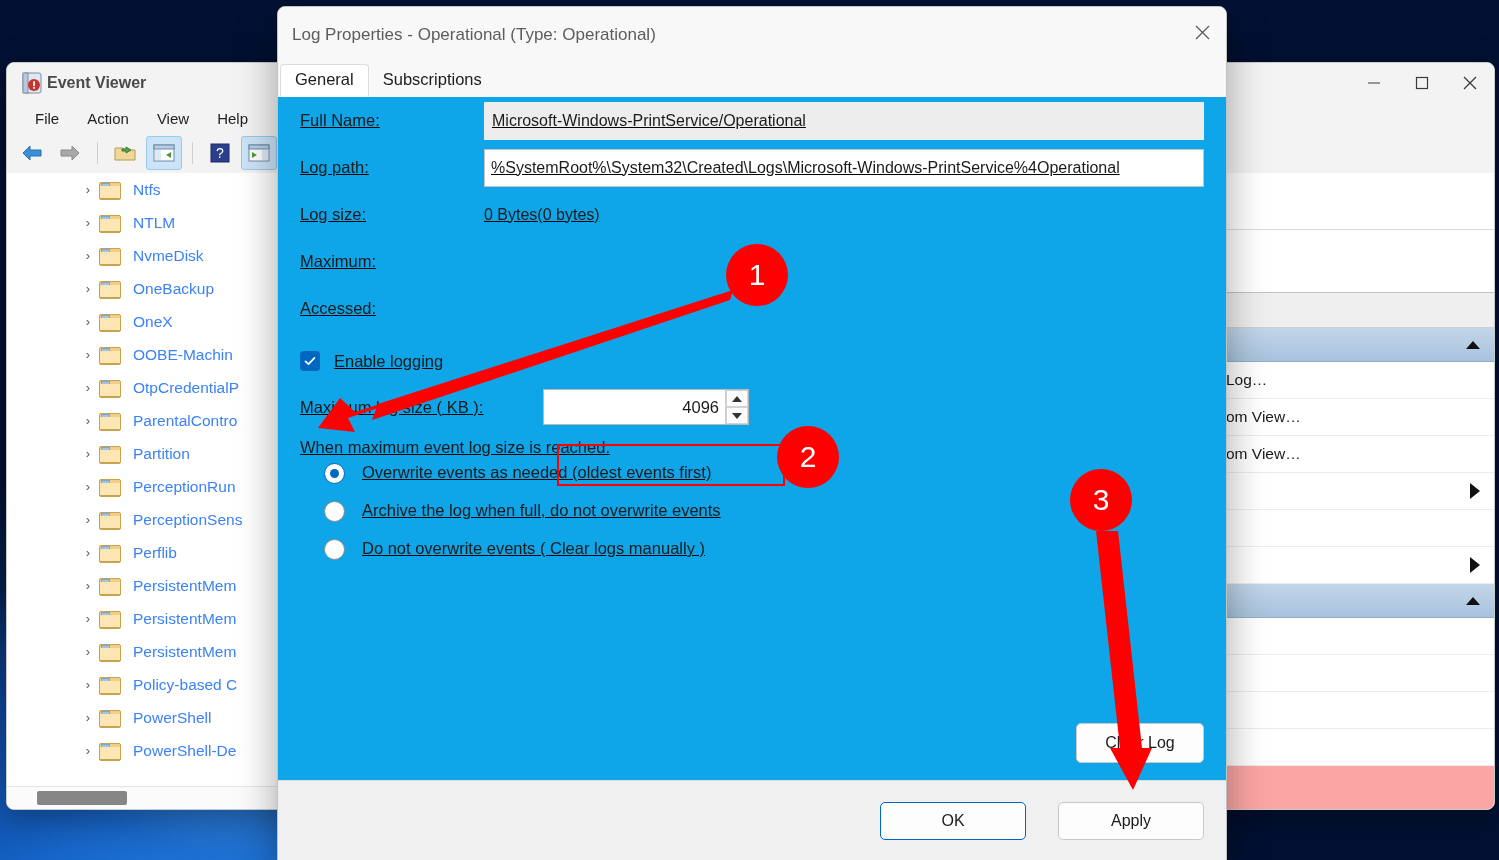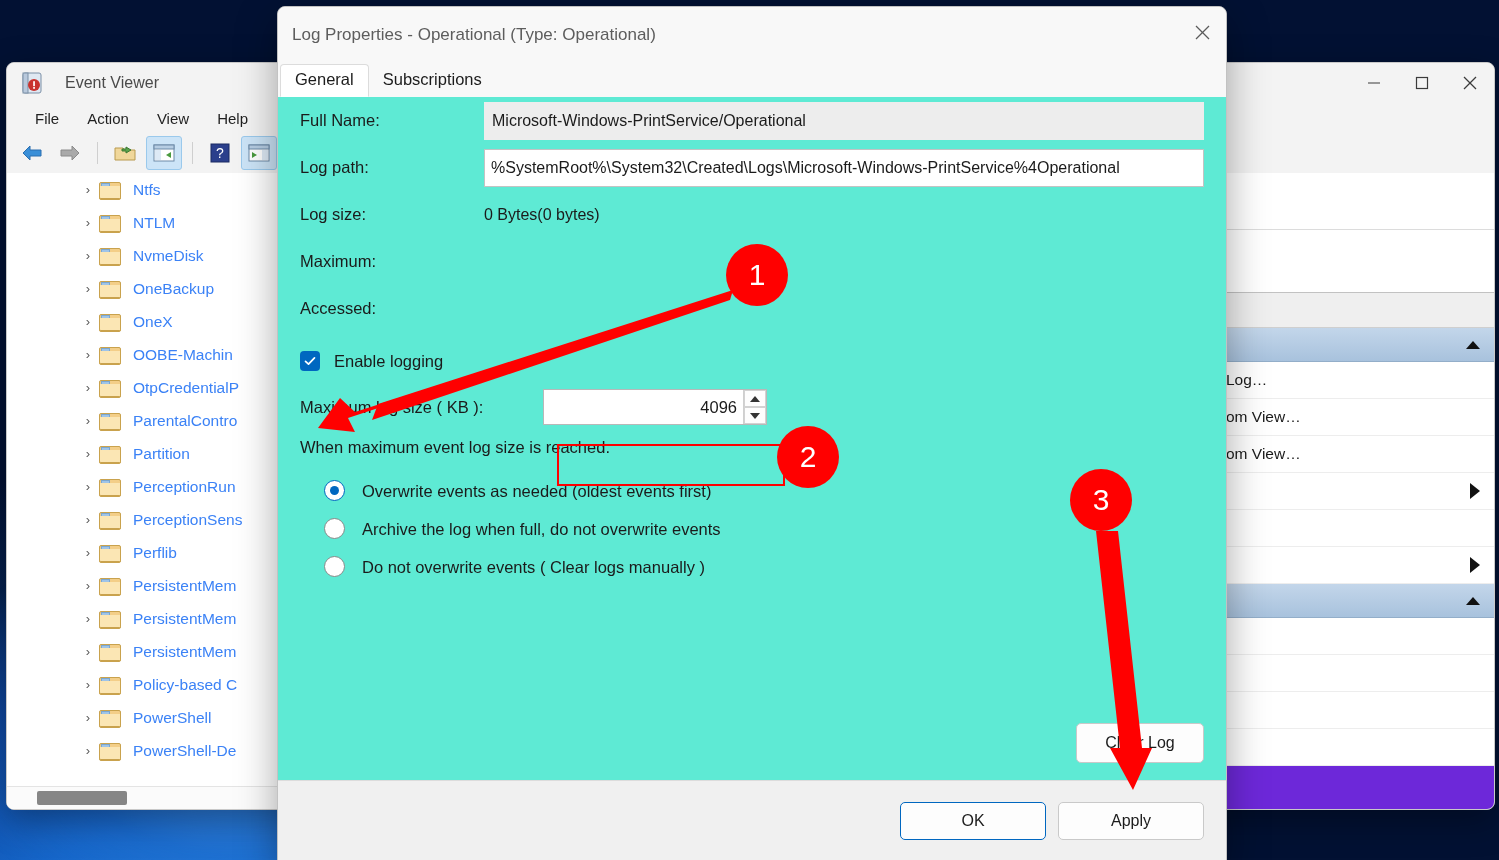--- a/index.html
+++ b/index.html
@@ -20,21 +20,21 @@
     background:radial-gradient(ellipse 420px 300px at 300px 300px, rgba(120,190,255,.55) 0%, rgba(40,120,220,.25) 45%, rgba(0,0,0,0) 72%);
     filter:blur(2px);
   }
 
   
   #ev-window{position:absolute;left:6px;top:62px;width:1487px;height:746px;
     background:#f3f3f3;border-radius:8px;border:1px solid #c9c9c9;
     box-shadow:0 10px 34px rgba(0,0,0,.35);overflow:hidden;}
   #ev-titlebar{height:40px;background:#f3f3f3;display:flex;align-items:center;position:relative;}
   #ev-appicon{width:22px;height:22px;margin-left:14px;position:relative;flex:0 0 auto;}
-  #ev-apptitle{margin-left:22px;font-size:16px;color:#4a4a4a;}
+  #ev-apptitle{margin-left:4px;font-size:16px;color:#4a4a4a;font-weight:bold;}
   #ev-wincontrols{position:absolute;right:0;top:0;height:40px;display:flex;}
   .wc{width:48px;height:40px;display:flex;align-items:center;justify-content:center;color:#3b3b3b;}
   .wc svg{display:block;}
   #ev-menubar{height:30px;display:flex;align-items:center;padding-left:14px;gap:0;background:#f3f3f3;}
   .menu-item{font-size:15px;color:#1f1f1f;padding:3px 14px;border-radius:4px;}
   #ev-toolbar{height:40px;display:flex;align-items:center;padding-left:8px;gap:4px;background:#f3f3f3;
      border-bottom:1px solid #e2e2e2;}
   .tb-sep{width:1px;height:22px;background:#cfcfcf;margin:0 6px;}
   .tb-btn{width:34px;height:32px;display:flex;align-items:center;justify-content:center;border-radius:3px;}
   .tb-btn.active{background:#cce4f7;border:1px solid #9ac9ec;}
@@ -53,21 +53,21 @@
       border:1px solid #c9a24d;border-top:none;border-radius:0 0 2px 2px;}
   .tree-label{font-size:15.5px;color:#3b82f6;padding:2px 5px;border-radius:2px;}
   #tree-hscroll{position:absolute;left:0;right:0;bottom:0;height:22px;background:#fbfbfb;border-top:1px solid #e4e4e4;}
   #tree-hthumb{position:absolute;left:30px;top:4px;width:90px;height:14px;background:#868686;border-radius:2px;}
 
   
   #center-pane{flex:1;background:#ffffff;position:relative;}
   .center-hdr{height:28px;border-bottom:1px solid #dcdcdc;background:#f7f7f7;}
 
   
-  #actions-pane{width:274px;background:#6d28d9;border-left:5px solid #7f1d1d;position:relative;overflow:hidden;}
+  #actions-pane{width:274px;background:#fca5a5;border-left:5px solid #7f1d1d;position:relative;overflow:hidden;}
   .act-top-strip{height:56px;border-bottom:1px solid #dcdcdc;background:#ffffff;}
   .act-strip2{height:62px;border-bottom:1px solid #c2c2c2;background:#ffffff;}
   .act-pad{height:34px;background:#efefef;border-bottom:1px solid #cfcfcf;}
   .act-hdr{height:33px;background:linear-gradient(to bottom,#c3d6ea 0%, #a8c2dd 100%);
      display:flex;align-items:center;justify-content:flex-end;padding-right:14px;border-bottom:1px solid #93aec9;}
   .act-row{height:36px;display:flex;align-items:center;padding-left:6px;font-size:15.5px;color:#1a1a1a;
      border-bottom:1px solid #ededed;background:#fff;white-space:nowrap;}
   .act-row.sub{justify-content:flex-end;padding-right:14px;}
   .act-row.plain{border-bottom:1px solid #ededed;}
   .tri-up{width:0;height:0;border-left:7px solid transparent;border-right:7px solid transparent;border-bottom:8px solid #111;}
@@ -76,57 +76,57 @@
   
   #dialog{position:absolute;left:277px;top:6px;width:948px;height:854px;
     background:#f8f8f8;border:1px solid #c2c2c2;border-radius:8px 8px 0 0;
     box-shadow:0 14px 40px rgba(0,0,0,.35);overflow:hidden;}
   #dlg-titlebar{height:56px;display:flex;align-items:center;position:relative;background:#f8f8f8;}
   #dlg-title{margin-left:14px;font-size:17px;color:#5d5d5d;}
   #dlg-close{position:absolute;right:0;top:0;width:48px;height:50px;display:flex;align-items:center;justify-content:center;color:#5b5b5b;}
   #dlg-tabs{height:34px;display:flex;align-items:center;padding-left:2px;background:#f8f8f8;border-bottom:1px solid #b91c1c;}
   .dlg-tab{font-size:16.5px;color:#1c1c1c;padding:5px 14px 7px 14px;border-radius:4px 4px 0 0;}
   .dlg-tab.active{background:#ffffff;border:1px solid #dcdcdc;border-bottom:1px solid #ffffff;margin-bottom:-1px;}
-  #dlg-content{position:absolute;left:0;right:0;top:90px;bottom:80px;background:#5eead4;padding:0 22px;}
+  #dlg-content{position:absolute;left:0;right:0;top:90px;bottom:80px;background:#0ea5e9;padding:0 22px;text-decoration:underline;}
   .frow{display:flex;align-items:center;height:47px;}
   .flabel{width:184px;font-size:16.5px;color:#1b1b1b;flex:0 0 auto;}
   .fvalue-readonly{flex:1;background:#ededed;height:38px;display:flex;align-items:center;padding-left:8px;
       font-size:16px;color:#1b1b1b;}
   .fvalue-input{flex:1;background:#ffffff;border:1px solid #c3c3c3;height:36px;display:flex;align-items:center;
       padding-left:6px;font-size:16px;color:#1b1b1b;white-space:nowrap;overflow:hidden;}
   .fvalue-plain{flex:1;font-size:16px;color:#1b1b1b;}
 
   #enable-row{display:flex;align-items:center;height:42px;margin-top:8px;}
   .chk{width:20px;height:20px;border-radius:4px;background:#0067c0;display:flex;align-items:center;justify-content:center;flex:0 0 auto;}
   #enable-label{margin-left:14px;font-size:16.5px;color:#1b1b1b;}
 
   #maxsize-row{display:flex;align-items:center;height:50px;}
   #maxsize-label{width:243px;font-size:16.5px;color:#1b1b1b;flex:0 0 auto;}
-  #spin-wrap{position:relative;width:224px;height:36px;flex:0 0 auto;}
+  #spin-wrap{position:relative;width:206px;height:36px;flex:0 0 auto;}
   #spin-box{position:absolute;inset:0;background:#fff;border:1px solid #b8b8b8;display:flex;align-items:center;}
   #spin-value{flex:1;text-align:right;padding-right:6px;font-size:16.5px;color:#1b1b1b;}
   #spin-btns{width:22px;height:34px;display:flex;flex-direction:column;border-left:1px solid #cfcfcf;flex:0 0 auto;}
   .spin-b{flex:1;display:flex;align-items:center;justify-content:center;border:1px solid #d2d2d2;background:#fdfdfd;}
   .sp-up{width:0;height:0;border-left:5px solid transparent;border-right:5px solid transparent;border-bottom:6px solid #333;}
   .sp-dn{width:0;height:0;border-left:5px solid transparent;border-right:5px solid transparent;border-top:6px solid #333;}
 
   #when-label{font-size:16.5px;color:#1b1b1b;margin-top:6px;margin-bottom:6px;}
-  .radio-row{display:flex;align-items:flex-end;height:38px;padding-left:24px;}
+  .radio-row{display:flex;align-items:flex-start;height:38px;padding-left:24px;}
   .radio{width:19px;height:19px;border-radius:50%;border:1.5px solid #8a8a8a;background:#fff;flex:0 0 auto;
      display:flex;align-items:center;justify-content:center;}
   .radio.checked{border:1.5px solid #0067c0;}
   .radio.checked:after{content:"";width:9px;height:9px;border-radius:50%;background:#0067c0;}
   .radio-label{margin-left:17px;font-size:16.5px;color:#1b1b1b;}
 
   #clearlog-wrap{position:absolute;right:22px;bottom:18px;}
   .btn{min-width:126px;height:38px;background:#fdfdfd;border:1px solid #c9c9c9;border-radius:5px;
      display:flex;align-items:center;justify-content:center;font-size:16px;color:#1b1b1b;}
   .btn.accent{border:1.6px solid #0067c0;}
   #dlg-footer{position:absolute;left:0;right:0;bottom:0;height:80px;background:#f0f0f0;border-top:1px solid #dcdcdc;
-     display:flex;align-items:center;justify-content:flex-end;gap:12px;padding-right:22px;}
+     display:flex;align-items:center;justify-content:flex-end;gap:32px;padding-right:22px;}
   #dlg-footer .btn{min-width:144px;height:36px;}
 
   
   #annot{position:absolute;inset:0;pointer-events:none;}
   .circle{position:absolute;width:62px;height:62px;border-radius:50%;background:#ff0000;
      display:flex;align-items:center;justify-content:center;color:#fff;font-size:30px;}
 </style>
 </head>
 <body>
 

